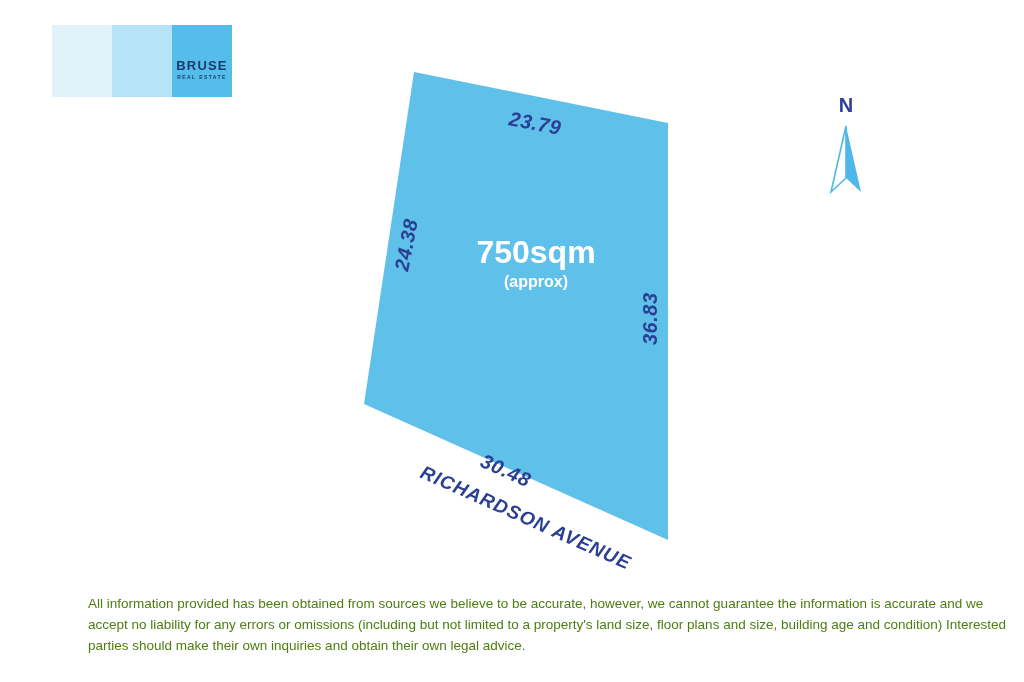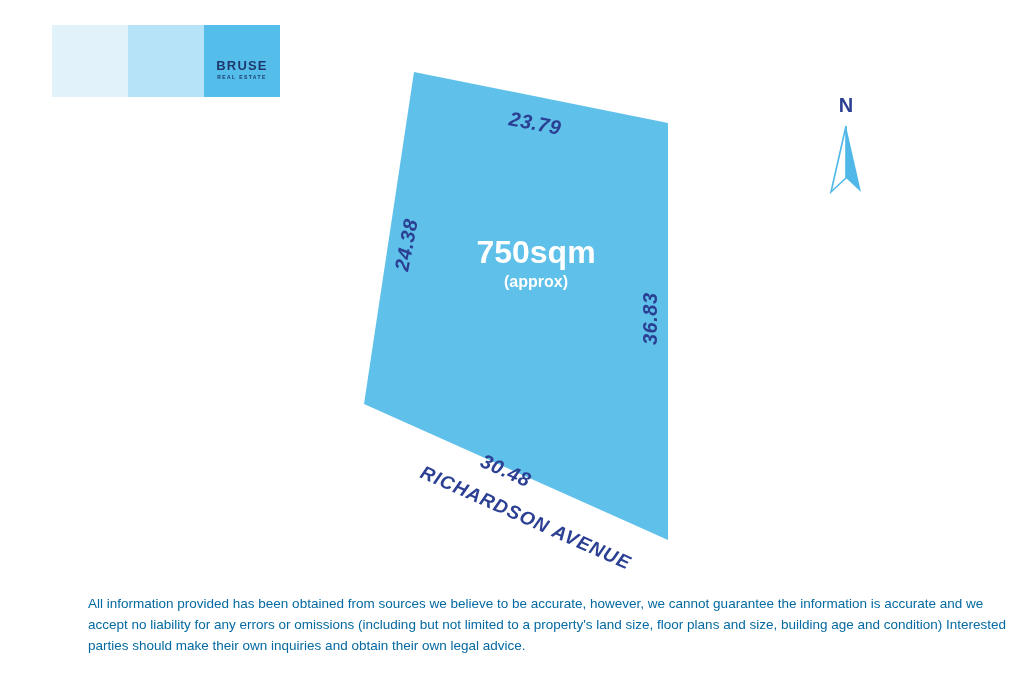--- a/index.html
+++ b/index.html
@@ -17,21 +17,21 @@
 
   
   #logo-block {
     position: absolute;
     left: 52px;
     top: 25px;
     display: flex;
     align-items: flex-start;
   }
   .logo-sq {
-    width: 76px;
+    width: 60px;
     height: 72px;
   }
   .logo-sq.pale   { background: #e2f2fb; }
   .logo-sq.mid    { background: #b6e3f8; }
   .logo-sq.brand  {
     background: #54bdea;
     position: relative;
   }
   #logo-brand-text {
     position: absolute;
@@ -105,21 +105,21 @@
     font-weight: bold;
     text-anchor: middle;
   }
 
   
   #disclaimer {
     position: absolute;
     left: 88px;
     top: 594px;
     width: 920px;
-    color: #0369a1;
+    color: #4d7c0f;
     font-size: 13.5px;
     line-height: 1.55;
   }
 </style>
 </head>
 <body>
 
 <div id="logo-block">
   <div class="logo-sq pale"></div>
   <div class="logo-sq mid"></div>

